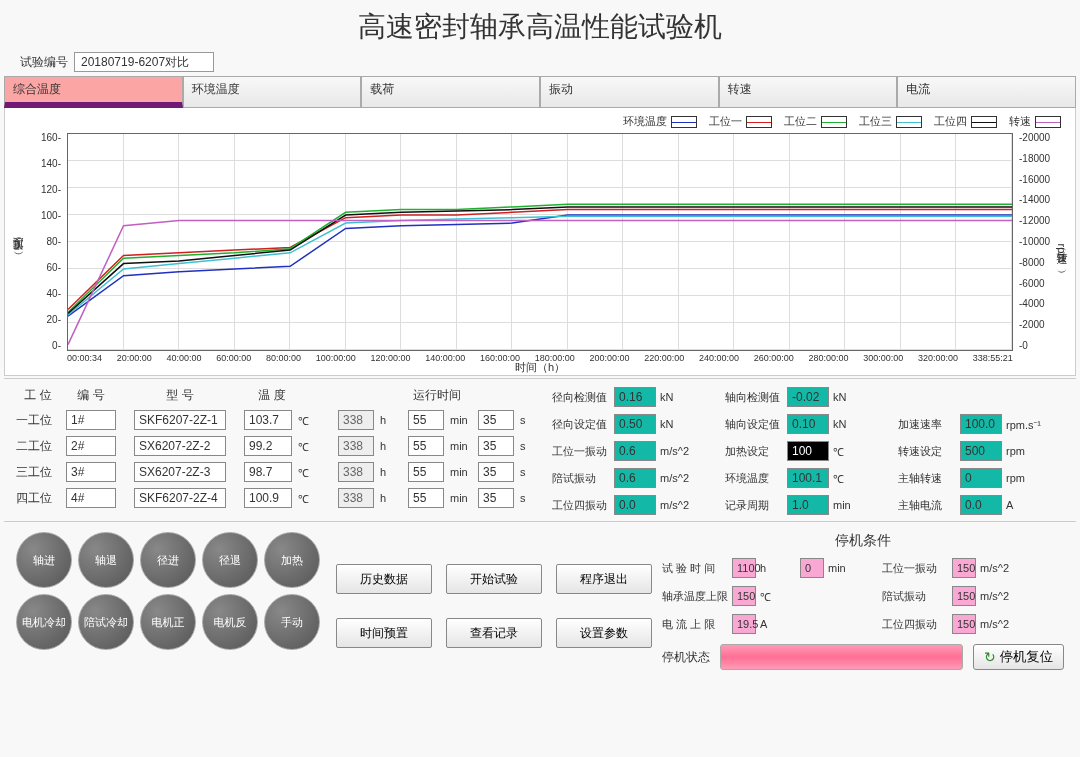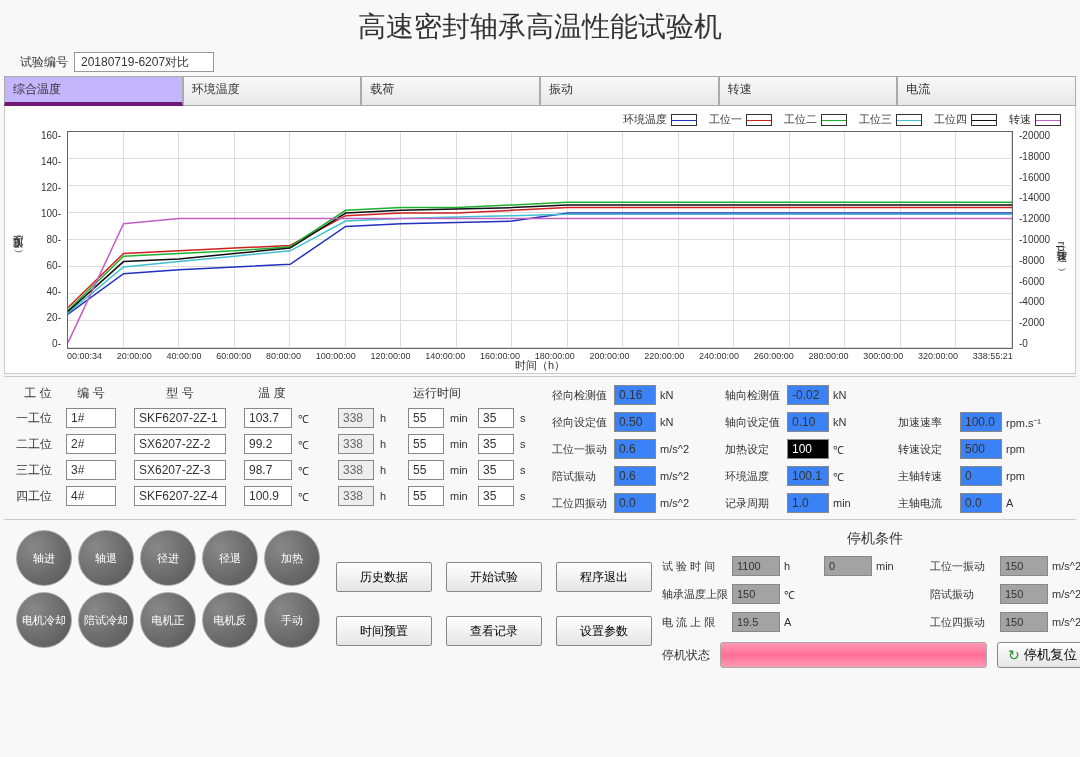--- a/index.html
+++ b/index.html
@@ -4,21 +4,21 @@
 <style>
 * { box-sizing: border-box; margin: 0; padding: 0; font-family: "Microsoft YaHei", SimSun, sans-serif; }
 body { background: #f8f8f8; width: 1080px; height: 757px; overflow: hidden; font-size: 12px; color: #333; }
 .app { width: 100%; height: 100%; display: flex; flex-direction: column; padding: 4px; }
 .title { text-align: center; font-size: 28px; font-weight: 400; padding: 4px 0 6px; }
 .header-row { display: flex; justify-content: space-between; padding: 0 16px 4px; }
 .hf { display: flex; align-items: center; gap: 6px; }
 .text-field { background: #fff; border: 1px solid #999; padding: 2px 6px; height: 20px; display: inline-flex; align-items: center; }
 .tabs { display: flex; border-bottom: 1px solid #aaa; }
 .tab { flex: 1; padding: 4px 8px; border: 1px solid #aaa; border-bottom: none; background: linear-gradient(#f8f8f8,#e8e8e8); cursor: pointer; font-size: 12px; }
-.tab.active { background: #c4b5fd; border-bottom: 4px solid #701a75; margin-bottom: -1px; }
+.tab.active { background: #fca5a5; border-bottom: 6px solid #701a75; margin-bottom: -1px; }
 .chart-area { background: #fff; border: 1px solid #ccc; border-top: none; padding: 4px 6px 2px; }
 .legend { display: flex; justify-content: flex-end; gap: 12px; font-size: 11px; padding: 2px 8px 4px; flex-wrap: wrap; }
 .legend-item { display: flex; align-items: center; gap: 4px; }
 .legend-swatch { width: 26px; height: 12px; border: 1px solid #333; position: relative; }
 .legend-swatch::after { content:''; position:absolute; left:0; right:0; top:50%; height:1px; background: var(--c); }
 .chart { position: relative; height: 240px; }
 .yaxis-left, .yaxis-right { position:absolute; top:0; bottom:22px; width:36px; display:flex; flex-direction:column; justify-content:space-between; font-size:10px; }
 .yaxis-left { left:14px; text-align:right; }
 .yaxis-right { right:14px; text-align:left; }
 .yaxis-left span, .yaxis-right span { line-height:1; }
@@ -37,34 +37,34 @@
 .sh-pos{width:44px;} .sh-num{width:50px;} .sh-model{width:92px;} .sh-temp{width:56px;} .sh-u{width:20px;} .sh-rt{flex:1; text-align:center;}
 .station-row { display:flex; align-items:center; gap:6px; margin-bottom:6px; }
 .station-row .lbl{ width:44px; }
 .fld { background:#fff; border:1px solid #888; height:20px; padding:0 4px; display:inline-flex; align-items:center; }
 .fld.ro { background:#eee; color:#666; }
 .w50{width:50px;} .w90{width:92px;} .w48{width:48px;} .w36{width:36px;}
 .u{ width:22px; font-size:11px; }
 .measurements { flex:1; display:grid; grid-template-columns: repeat(3, 1fr); column-gap:14px; row-gap:6px; align-content:start;gap:7px; }
 .mrow { display:flex; align-items:center; gap:4px; }
 .mrow .ml{ width:58px; font-size:11px; white-space:nowrap; }
-.mrow .mf{ background:#3b82f6; border:1px solid #888; height:20px; width:42px; padding:0 4px; display:inline-flex; align-items:center; }
+.mrow .mf{ background:#14b8a6; border:1px solid #888; height:20px; width:42px; padding:0 4px; display:inline-flex; align-items:center; }
 .mrow .mf.hl{ background:#000; color:#fff; }
 .mrow .mu{ font-size:11px; width:40px; }
 .bottom-section { display:flex; gap:8px; padding:10px 12px 6px; border-top:1px solid #ccc; margin-top:2px; background:#f8f8f8; }
 .round-buttons { flex:0 0 310px; display:grid; grid-template-columns: repeat(5, 56px); grid-template-rows: repeat(2, 56px); gap:6px; }
 .rbtn { width:56px; height:56px; border-radius:50%; border:1px solid #aaa; background: radial-gradient(circle at 30% 30%, #888, #555); color:#fff; font-size:11px; display:flex; align-items:center; justify-content:center; cursor:pointer; text-align:center; line-height:1.1; padding:4px; }
 .center-buttons { flex:0 0 320px; display:grid; grid-template-columns: repeat(3, 96px); grid-template-rows: repeat(2, 32px); gap:22px 14px; align-content:center; justify-content:center; padding-top:12px; }
 .btn { height:30px; border:1px solid #888; background:linear-gradient(#fff,#e5e5e5); cursor:pointer; font-size:12px; border-radius:2px; }
 .stop-cond { flex:1; }
 .stop-title { text-align:center; font-size:14px; padding-bottom:8px; }
 .stop-grid { display:grid; grid-template-columns: 1fr 1fr; column-gap:18px; row-gap:8px; }
 .srow { display:flex; align-items:center; gap:4px; font-size:11px; }
 .srow .sl{ width:66px; white-space:nowrap; }
-.srow .sf{ background:#a3a3a3; border:1px solid #888; height:20px; width:48px; padding:0 4px; display:inline-flex; align-items:center; }
+.srow .sf{ background:#f9a8d4; border:1px solid #888; height:20px; width:24px; padding:0 4px; display:inline-flex; align-items:center; }
 .srow .su{ width:36px; }
 .stop-status-row { display:flex; align-items:center; gap:10px; margin-top:10px; }
 .status-bar { flex:1; height:26px; border:1px solid #aaa; background: linear-gradient(#ff9ab5,#ff6f95,#ff9ab5); border-radius:3px; }
 .reset-btn { height:26px; padding:0 10px; border:1px solid #888; background:linear-gradient(#fff,#e5e5e5); border-radius:3px; cursor:pointer; display:flex; align-items:center; gap:4px; }
 .reset-icon { color:#2a8a2a; font-size:14px; }
 </style>
 </head>
 <body>
 
 <div class="app">

